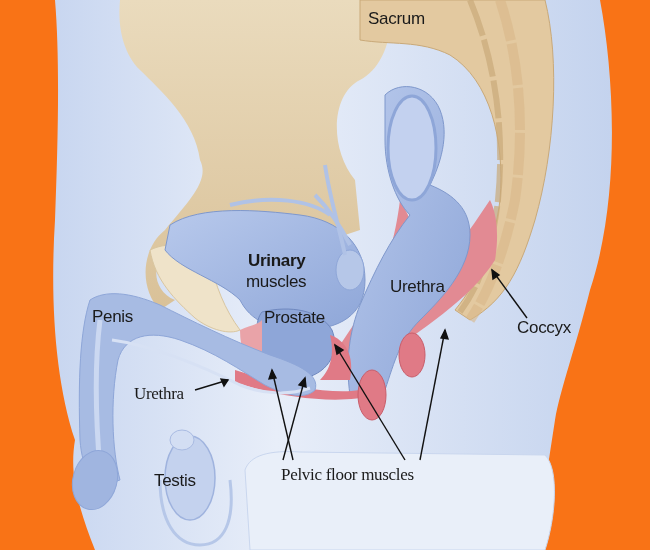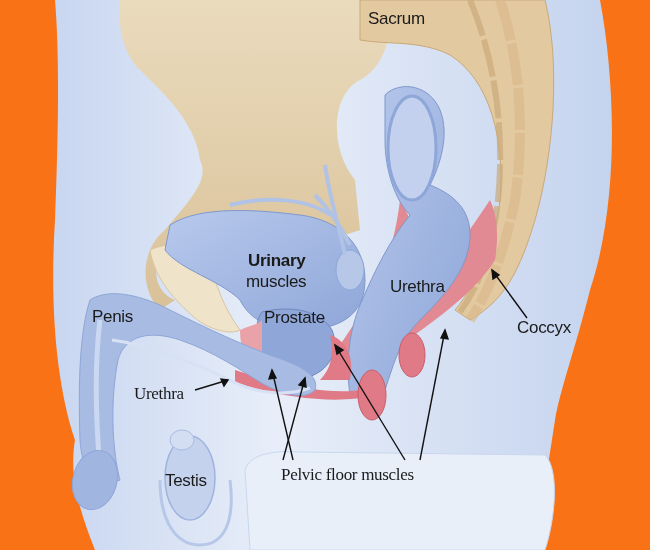--- a/index.html
+++ b/index.html
@@ -91,15 +91,15 @@
   </svg>
 
   <div class="label" style="left:368px;top:9px;">Sacrum</div>
   <div class="label" style="left:248px;top:251px;font-weight:bold;">Urinary</div>
   <div class="label" style="left:246px;top:272px;">muscles</div>
   <div class="label" style="left:390px;top:277px;">Urethra</div>
   <div class="label" style="left:92px;top:307px;">Penis</div>
   <div class="label" style="left:264px;top:308px;">Prostate</div>
   <div class="label" style="left:517px;top:318px;text-align:right;">Coccyx</div>
   <div class="label" style="left:134px;top:384px;font-family:Liberation Serif, serif;">Urethra</div>
-  <div class="label" style="left:165px;top:471px;">Testis</div>
+  <div class="label" style="left:154px;top:471px;">Testis</div>
   <div class="label" style="left:281px;top:465px;font-family:Liberation Serif, serif;">Pelvic floor muscles</div>
 </div>
 
 </body></html>

